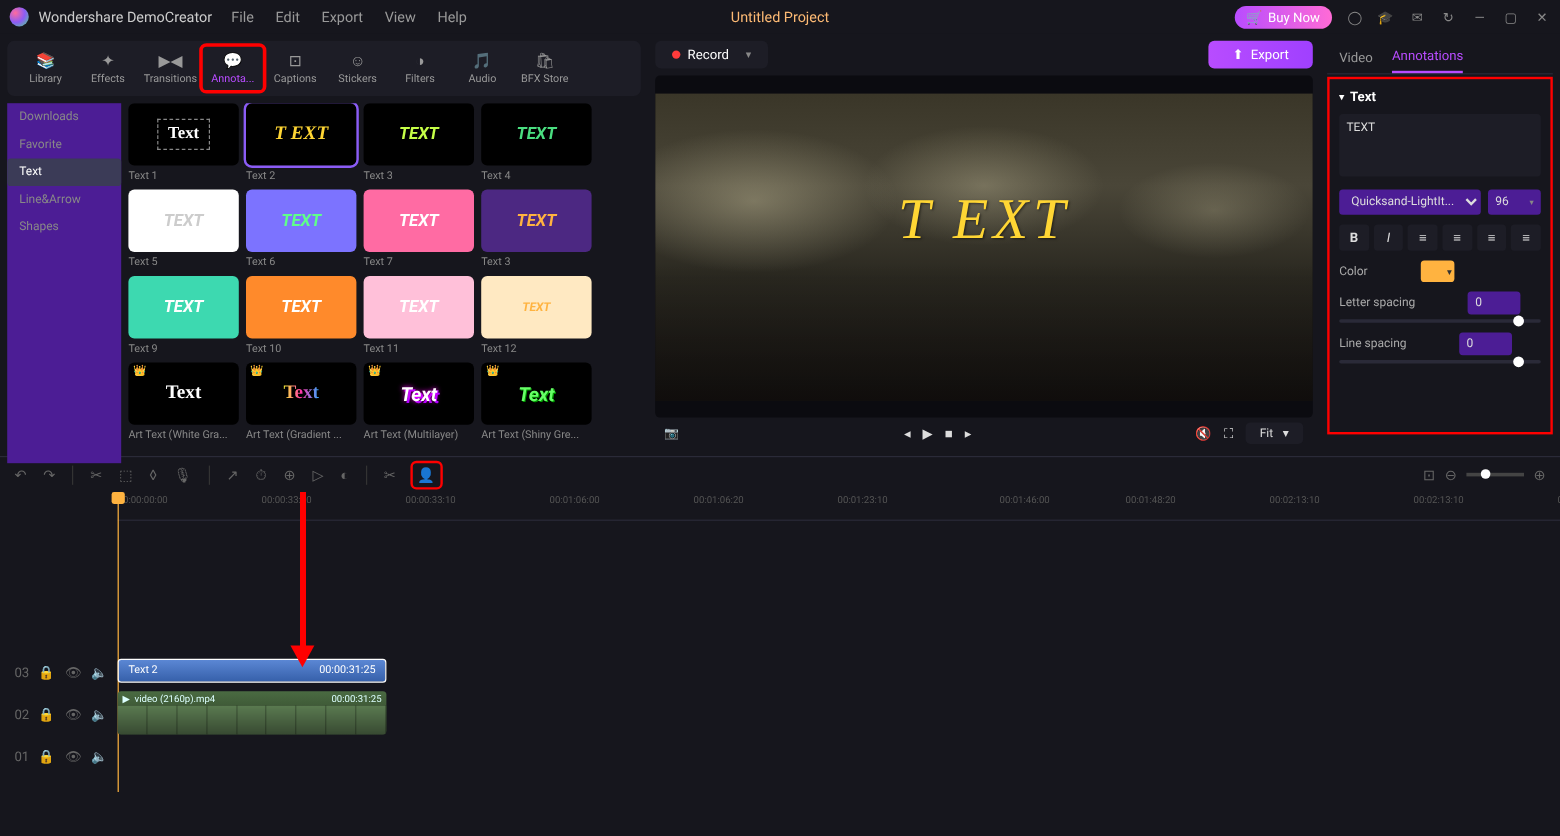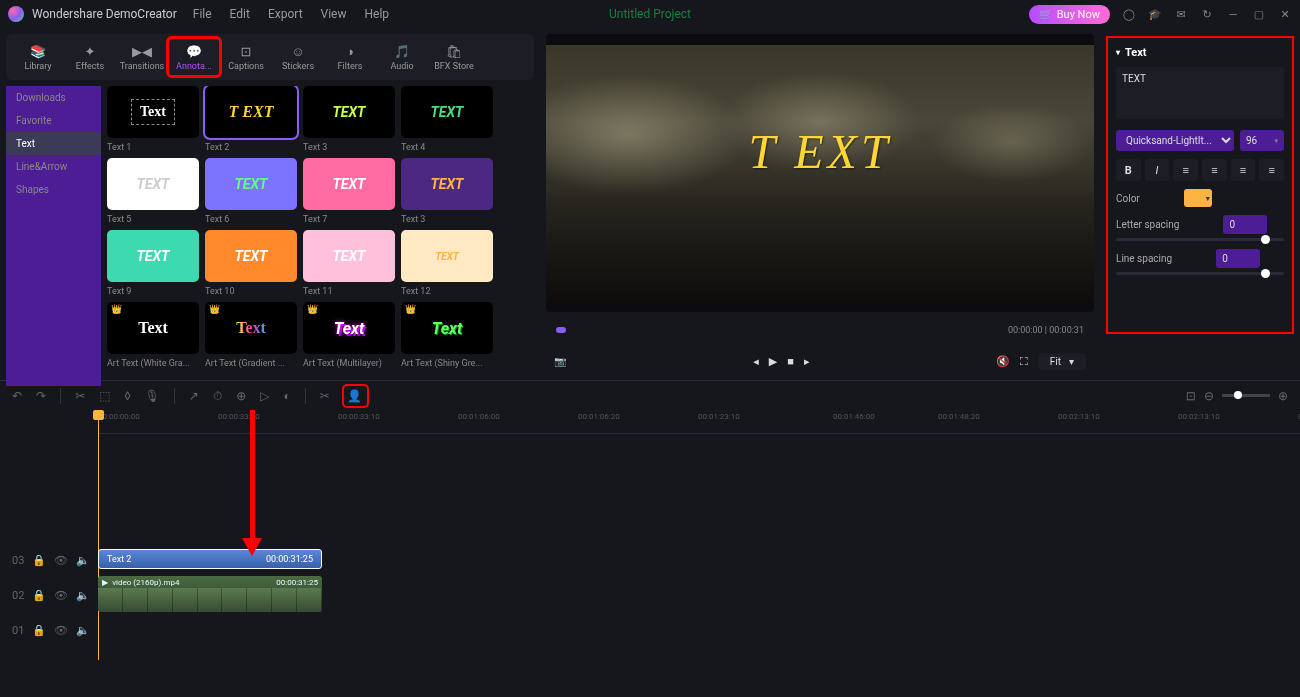--- a/index.html
+++ b/index.html
@@ -3,21 +3,21 @@
 <meta charset="utf-8">
 <style>
 * { box-sizing: border-box; margin: 0; padding: 0; font-family: -apple-system, BlinkMacSystemFont, "Segoe UI", Roboto, sans-serif; }
 body { background: #16161d; color: #aaa; font-size: 11px; width: 1300px; height: 697px; overflow: hidden; user-select: none; }
 
 
 .title-bar { height: 28px; background: #16161d; display: flex; align-items: center; padding: 0 8px; position: relative; }
 .title-bar .logo { width: 16px; height: 16px; border-radius: 50%; background: radial-gradient(circle at 30% 30%, #ff6b9d, #8b5cf6, #4ade80); margin-right: 8px; }
 .title-bar .app-name { color: #ccc; font-size: 12px; margin-right: 16px; }
 .title-bar .menu-item { color: #999; font-size: 12px; margin-right: 18px; cursor: pointer; }
-.title-bar .proj { position: absolute; left: 50%; transform: translateX(-50%); color: #15803d; font-size: 12px; }
+.title-bar .proj { position: absolute; left: 50%; transform: translateX(-50%); color: #fdba74; font-size: 12px; }
 .title-bar .actions { margin-left: auto; display: flex; align-items: center; gap: 12px; }
 .buy-btn { background: linear-gradient(90deg, #b84cff, #ff6bd6); color: #fff; padding: 3px 10px; border-radius: 12px; font-size: 11px; display: flex; align-items: center; gap: 4px; }
 .title-bar .win-icon { color: #888; cursor: pointer; width: 14px; text-align: center; }
 
 
 .main { display: flex; height: 352px; }
 .left-pane { width: 540px; background: #16161d; border: none; padding: 6px; }
 .center-pane { flex: 1; background: #16161d; padding: 6px; display: flex; flex-direction: column; }
 .right-pane { width: 200px; background: #16161d; padding: 6px; }
 
@@ -303,46 +303,55 @@
                 <span>Text</span>
               </div>
               <div class="lbl">Art Text (Shiny Gre...</div>
             </div>
           </div>
         </div>
     </div>
   </div>
 
   <div class="center-pane">
+    <div class="rec-bar">
+      <div class="rec-btn">
+          <span>Record</span>
+        </div>
+      <div class="export-btn">
+          <span>⬆</span>
+          <span>Export</span>
+        </div>
+    </div>
     <div class="preview">
       <div class="preview-img"></div>
       <div class="preview-text">T EXT</div>
-    </div>
-    <div class="preview-bar">
-      <div class="purple-dot"></div>
-      <div class="time"><span>00:00:00</span> | <span>00:00:31</span></div>
     </div>
     <div class="transport">
       <span class="left">📷</span>
       <span class="t-ico">◂</span>
       <span class="t-ico">▶</span>
       <span class="t-ico">■</span>
       <span class="t-ico">▸</span>
       <div class="right-grp">
         <span class="t-ico">🔇</span>
         <span class="t-ico">⛶</span>
         <div class="fit-sel">
             <span>Fit</span>
             <span>▾</span>
           </div>
       </div>
     </div>
   </div>
 
   <div class="right-pane">
+    <div class="tab-bar">
+      <div class="tab">Video</div>
+      <div class="tab active">Annotations</div>
+    </div>
     <div class="props">
       <div class="hdr">Text</div>
       <textarea style="">TEXT</textarea>
       <div class="row2">
         <select><option>Quicksand-LightIt...</option></select>
         <div class="numbox">
             <span>96</span>
             <span style="font-size:7px;color:#888">▾</span>
           </div>
       </div>

